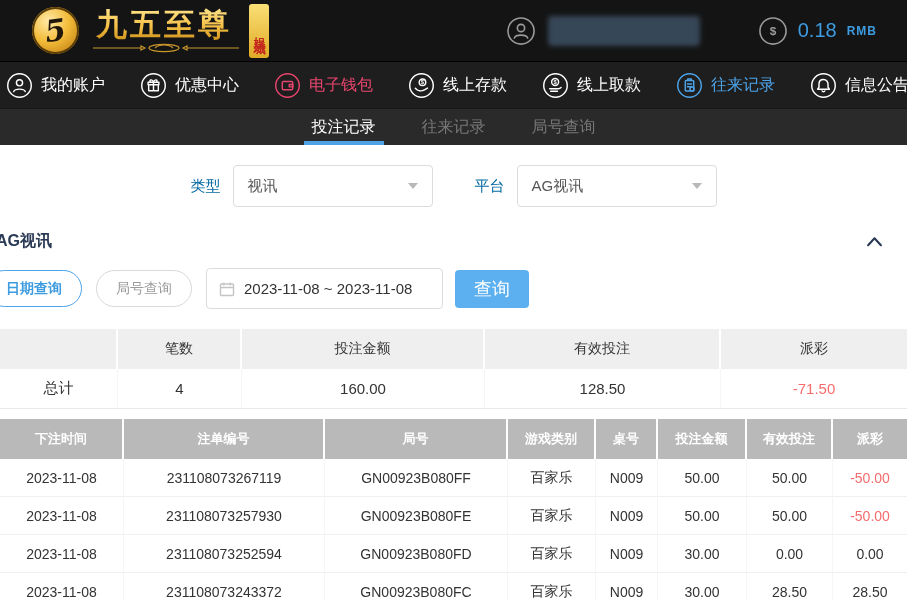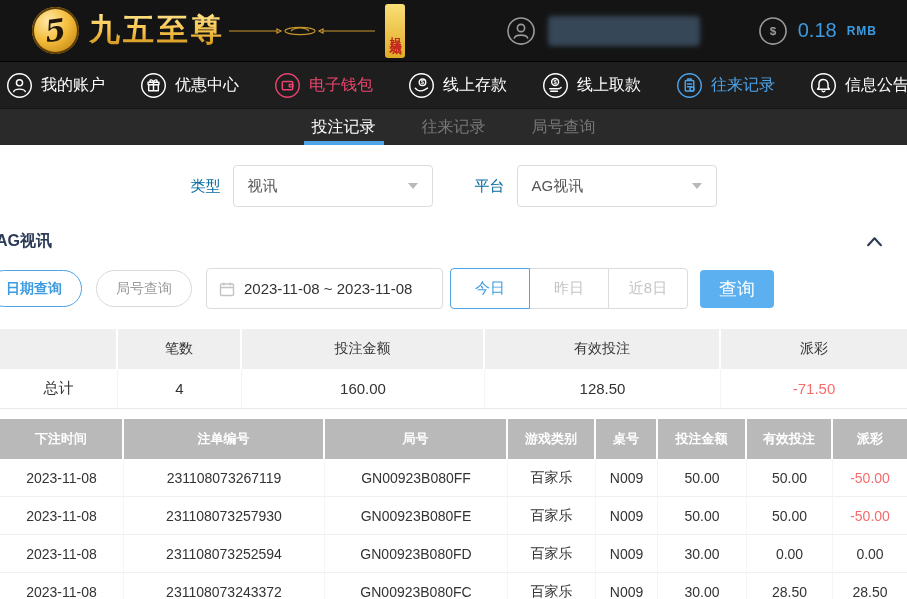--- a/index.html
+++ b/index.html
@@ -9,21 +9,21 @@
   
   .topbar { height:62px; background:#141414; display:flex; align-items:center;
     justify-content:space-between; padding:0 30px 0 32px; border-bottom:1px solid #000; }
   .logo-wrap { display:flex; align-items:center; gap:10px; }
   .logo-circle { width:47px; height:47px; border-radius:50%;
     background:radial-gradient(circle at 35% 30%, #ffe9a8, #f3bc3a 45%, #c07f12 90%);
     display:flex; align-items:center; justify-content:center;
     box-shadow:0 0 0 2px #5a3d08 inset; }
   .logo-circle span { font-family:"DejaVu Serif", serif; font-style:italic;
     font-weight:bold; font-size:30px; color:#20160a; transform:rotate(-8deg); }
-  .logo-text-col { display:flex; align-items:center; }
+  .logo-text-col { display:flex; flex-direction:column; align-items:center; }
   .logo-main { font-size:31px; font-weight:bold; letter-spacing:3px;
     background:linear-gradient(#ffe28a,#f5bf45 55%,#c98d18);
     -webkit-background-clip:text; background-clip:text; color:transparent; line-height:1.1; }
   .logo-flourish { margin-top:1px; }
   .logo-badge { writing-mode:vertical-rl; text-orientation:upright;
     background:linear-gradient(#fadf76,#e0ab26); color:#c3271e; font-weight:bold;
     font-size:12px; line-height:1.15; padding:4px 3px; border-radius:3px;
     letter-spacing:2px; height:54px; text-align:center; }
   .topbar-right { display:flex; align-items:center; gap:14px; }
   .user-chip { display:flex; align-items:center; gap:12px; margin-right:44px; }
@@ -246,25 +246,20 @@
 
 <div class="query-row">
   <div class="pill blue">日期查询</div>
   <div class="pill gray">局号查询</div>
   <div class="date-input">
     <svg class="cal-ico" viewBox="0 0 16 16">
       <rect x="1.5" y="3" width="13" height="11.5" rx="1"></rect>
       <path d="M1.5 6.5h13M4.8 1.4v3.2M11.2 1.4v3.2"></path>
     </svg>
     <span>2023-11-08 ~ 2023-11-08</span>
-  </div>
-  <div class="btn-group">
-    <div class="gbtn active">今日</div>
-    <div class="gbtn">昨日</div>
-    <div class="gbtn">近8日</div>
   </div>
   <button class="search-btn">查询</button>
 </div>
 
 <table class="sum-table">
   <colgroup>
       <col style="width:118px">
       <col style="width:124px">
       <col style="width:243px">
       <col style="width:236px">

